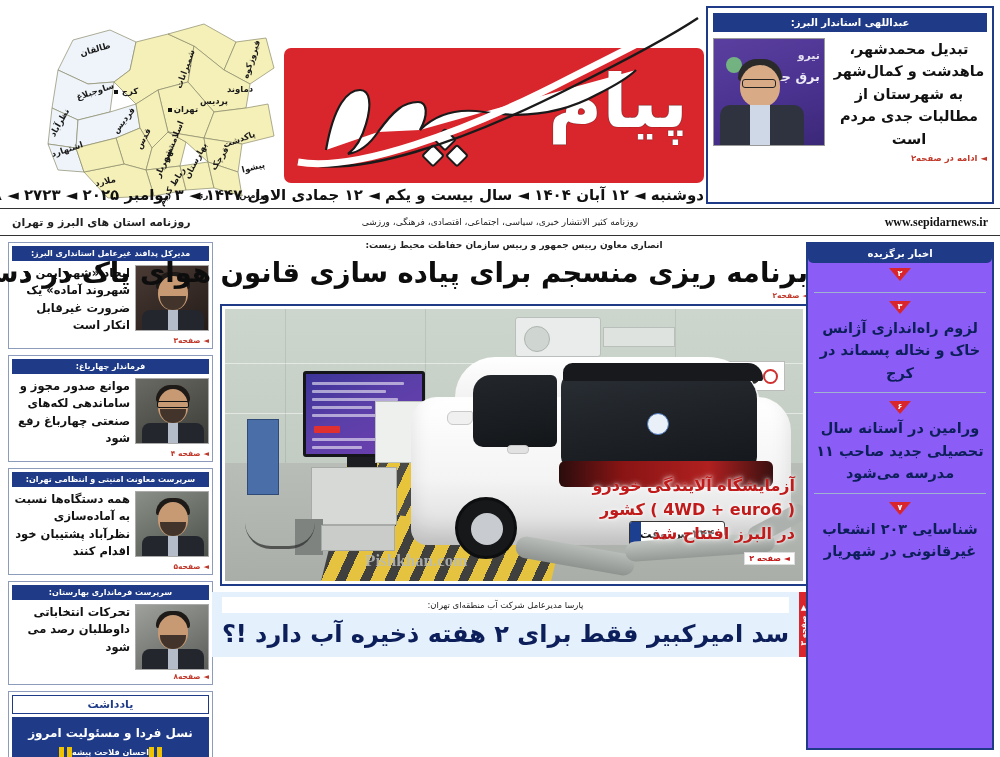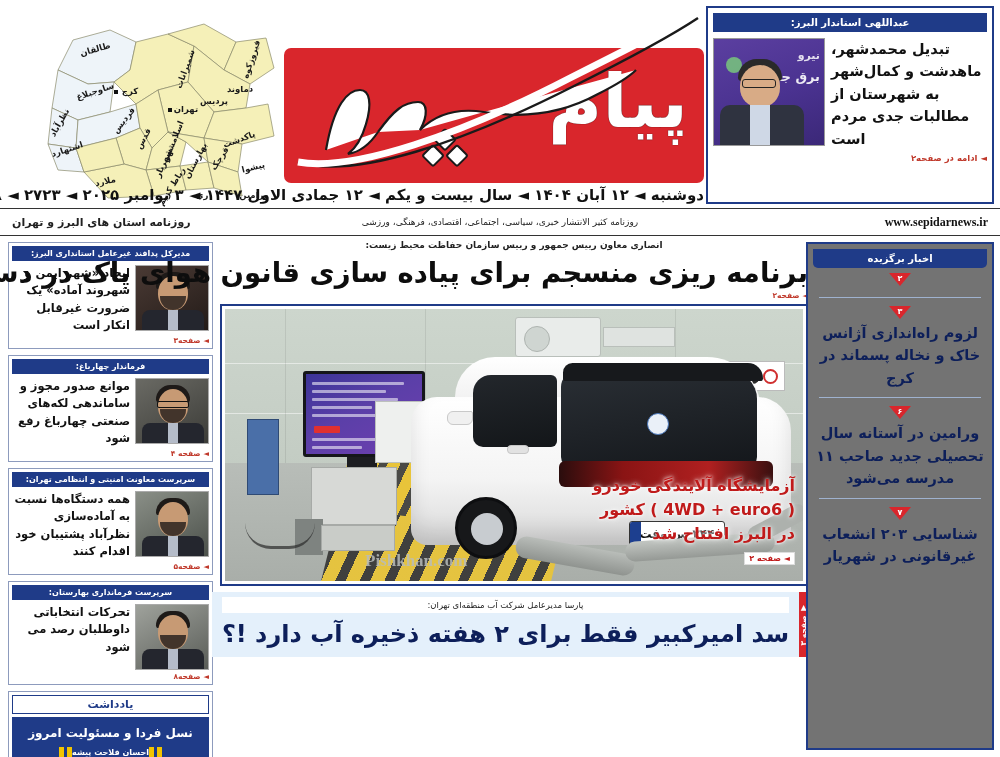--- a/index.html
+++ b/index.html
@@ -45,21 +45,21 @@
   .topbox {
     position: absolute; right: 6px; top: 6px; width: 288px; height: 198px;
     background: #fff; border: 2px solid #1f3b88; padding: 5px;
   }
   .topbox-bar {
     background: #1f3b88; color: #fff; font-size: 10px; font-weight: 700;
     text-align: center; padding: 4px 6px; direction: rtl;
   }
   .topbox-body { display: flex; margin-top: 6px; gap: 6px; }
   .topbox-head {
-    flex: 1; direction: rtl; text-align: left; font-size: 14.5px;
+    flex: 1; direction: rtl; text-align: center; font-size: 14.5px;
     font-weight: 700; line-height: 1.55; color: #111;
   }
   .topbox-photo {
     width: 112px; height: 108px; flex: none; border: 1px solid #999;
     background: linear-gradient(160deg,#5b3fa0 0%,#4a3290 55%,#3b2878 100%);
     position: relative; overflow: hidden;
   }
   .tp-text { position:absolute; right:4px; top:10px; color:#fff; font-size:11px; font-weight:700; opacity:.85; direction:rtl;}
   .tp-text2 { position:absolute; right:4px; top:30px; color:#fff; font-size:13px; font-weight:700; opacity:.9; direction:rtl;}
   .tp-head { position:absolute; left:26px; top:26px; width:40px; height:42px; border-radius:50% 50% 45% 45%; background:#d8ab86;}
@@ -231,21 +231,21 @@
     width: 22px; background: #d9262c; color: #fff; font-size: 7.5px; font-weight: 700;
     display: flex; align-items: center; justify-content: center;
   }
   .bb-tab span { writing-mode: vertical-rl; transform: rotate(180deg); direction: rtl; }
   .bb-body { flex: 1; background: #e4f0fb; padding: 5px 10px 9px; }
   .bb-kicker { background:#fff; text-align:center; font-size:8.5px; color:#222; direction:rtl; padding:3px; }
   .bb-head { text-align: center; font-size: 24px; font-weight: 700; color: #0d1f5a; direction: rtl; margin-top: 7px; white-space:nowrap;}
 
   
   .rightcol { position: absolute; right: 6px; top: 242px; width: 188px; height: 508px;
-    border: 2px solid #1f3b88; background:#737373; padding: 5px; }
+    border: 2px solid #1f3b88; background:#8b5cf6; }
   .rc-bar {
     background: #1f3b88; color: #fff; font-size: 10px; font-weight: 700;
     text-align: center; padding: 4px; direction: rtl; border-radius: 0 0 5px 5px;
   }
   .rc-item { direction: rtl; text-align: center; padding: 5px 2px; }
   .rc-num {
     width: 0; height: 0; margin: 0 auto 3px; position: relative;
     border-left: 11px solid transparent; border-right: 11px solid transparent;
     border-top: 13px solid #d9262c;
   }

